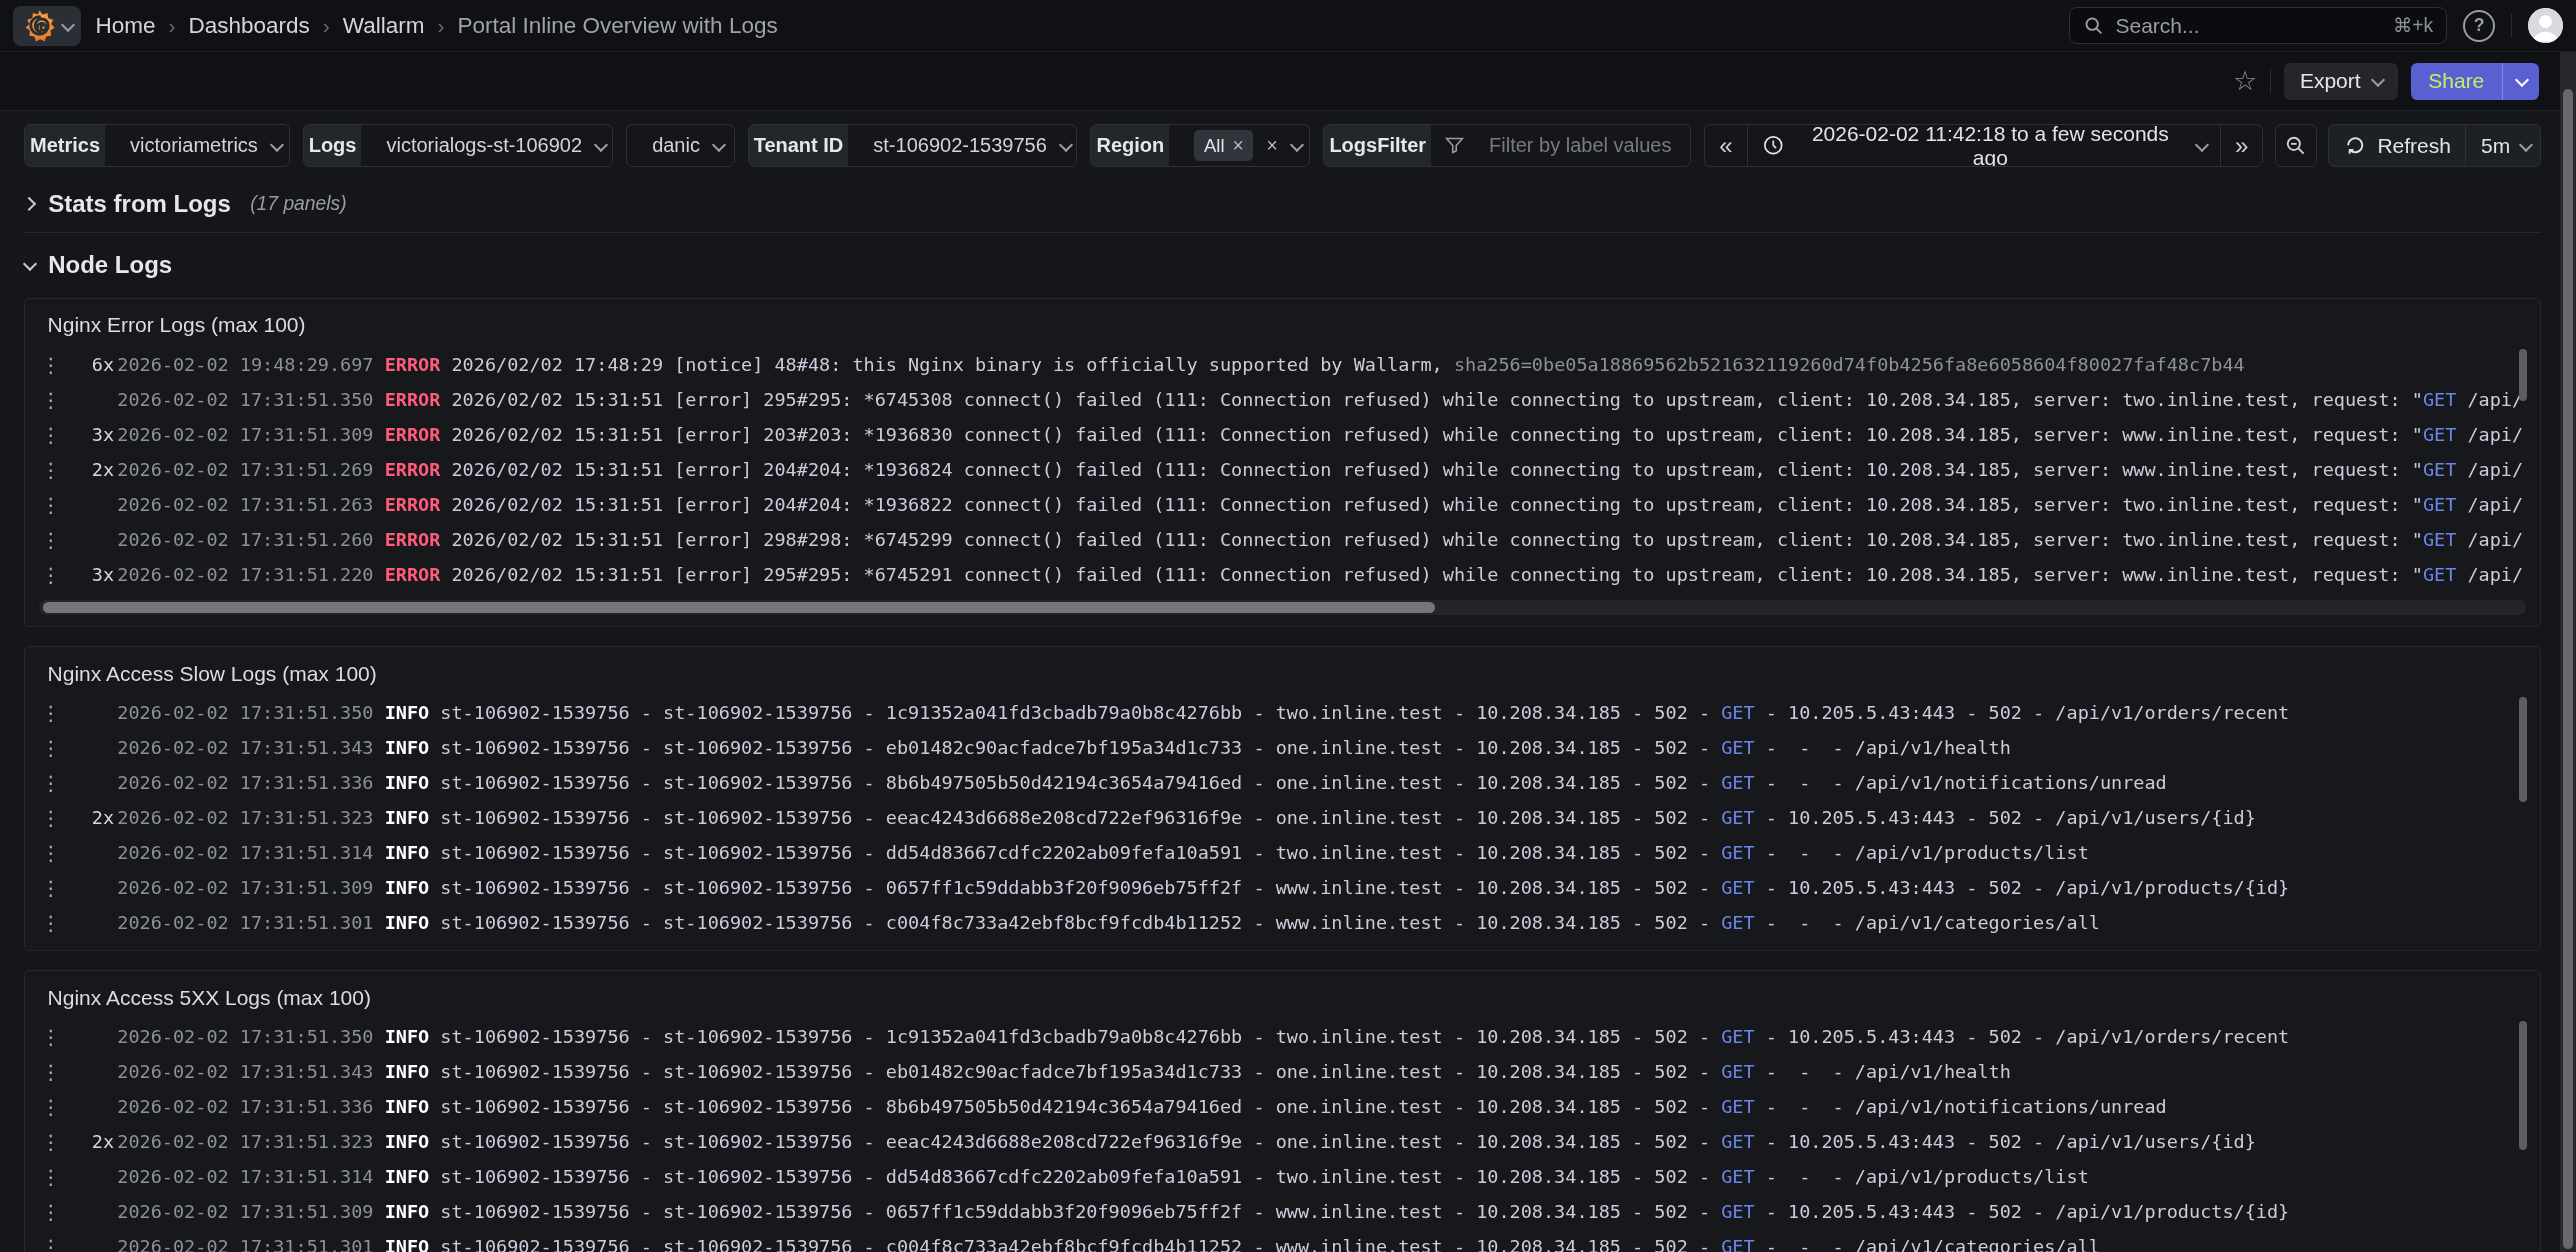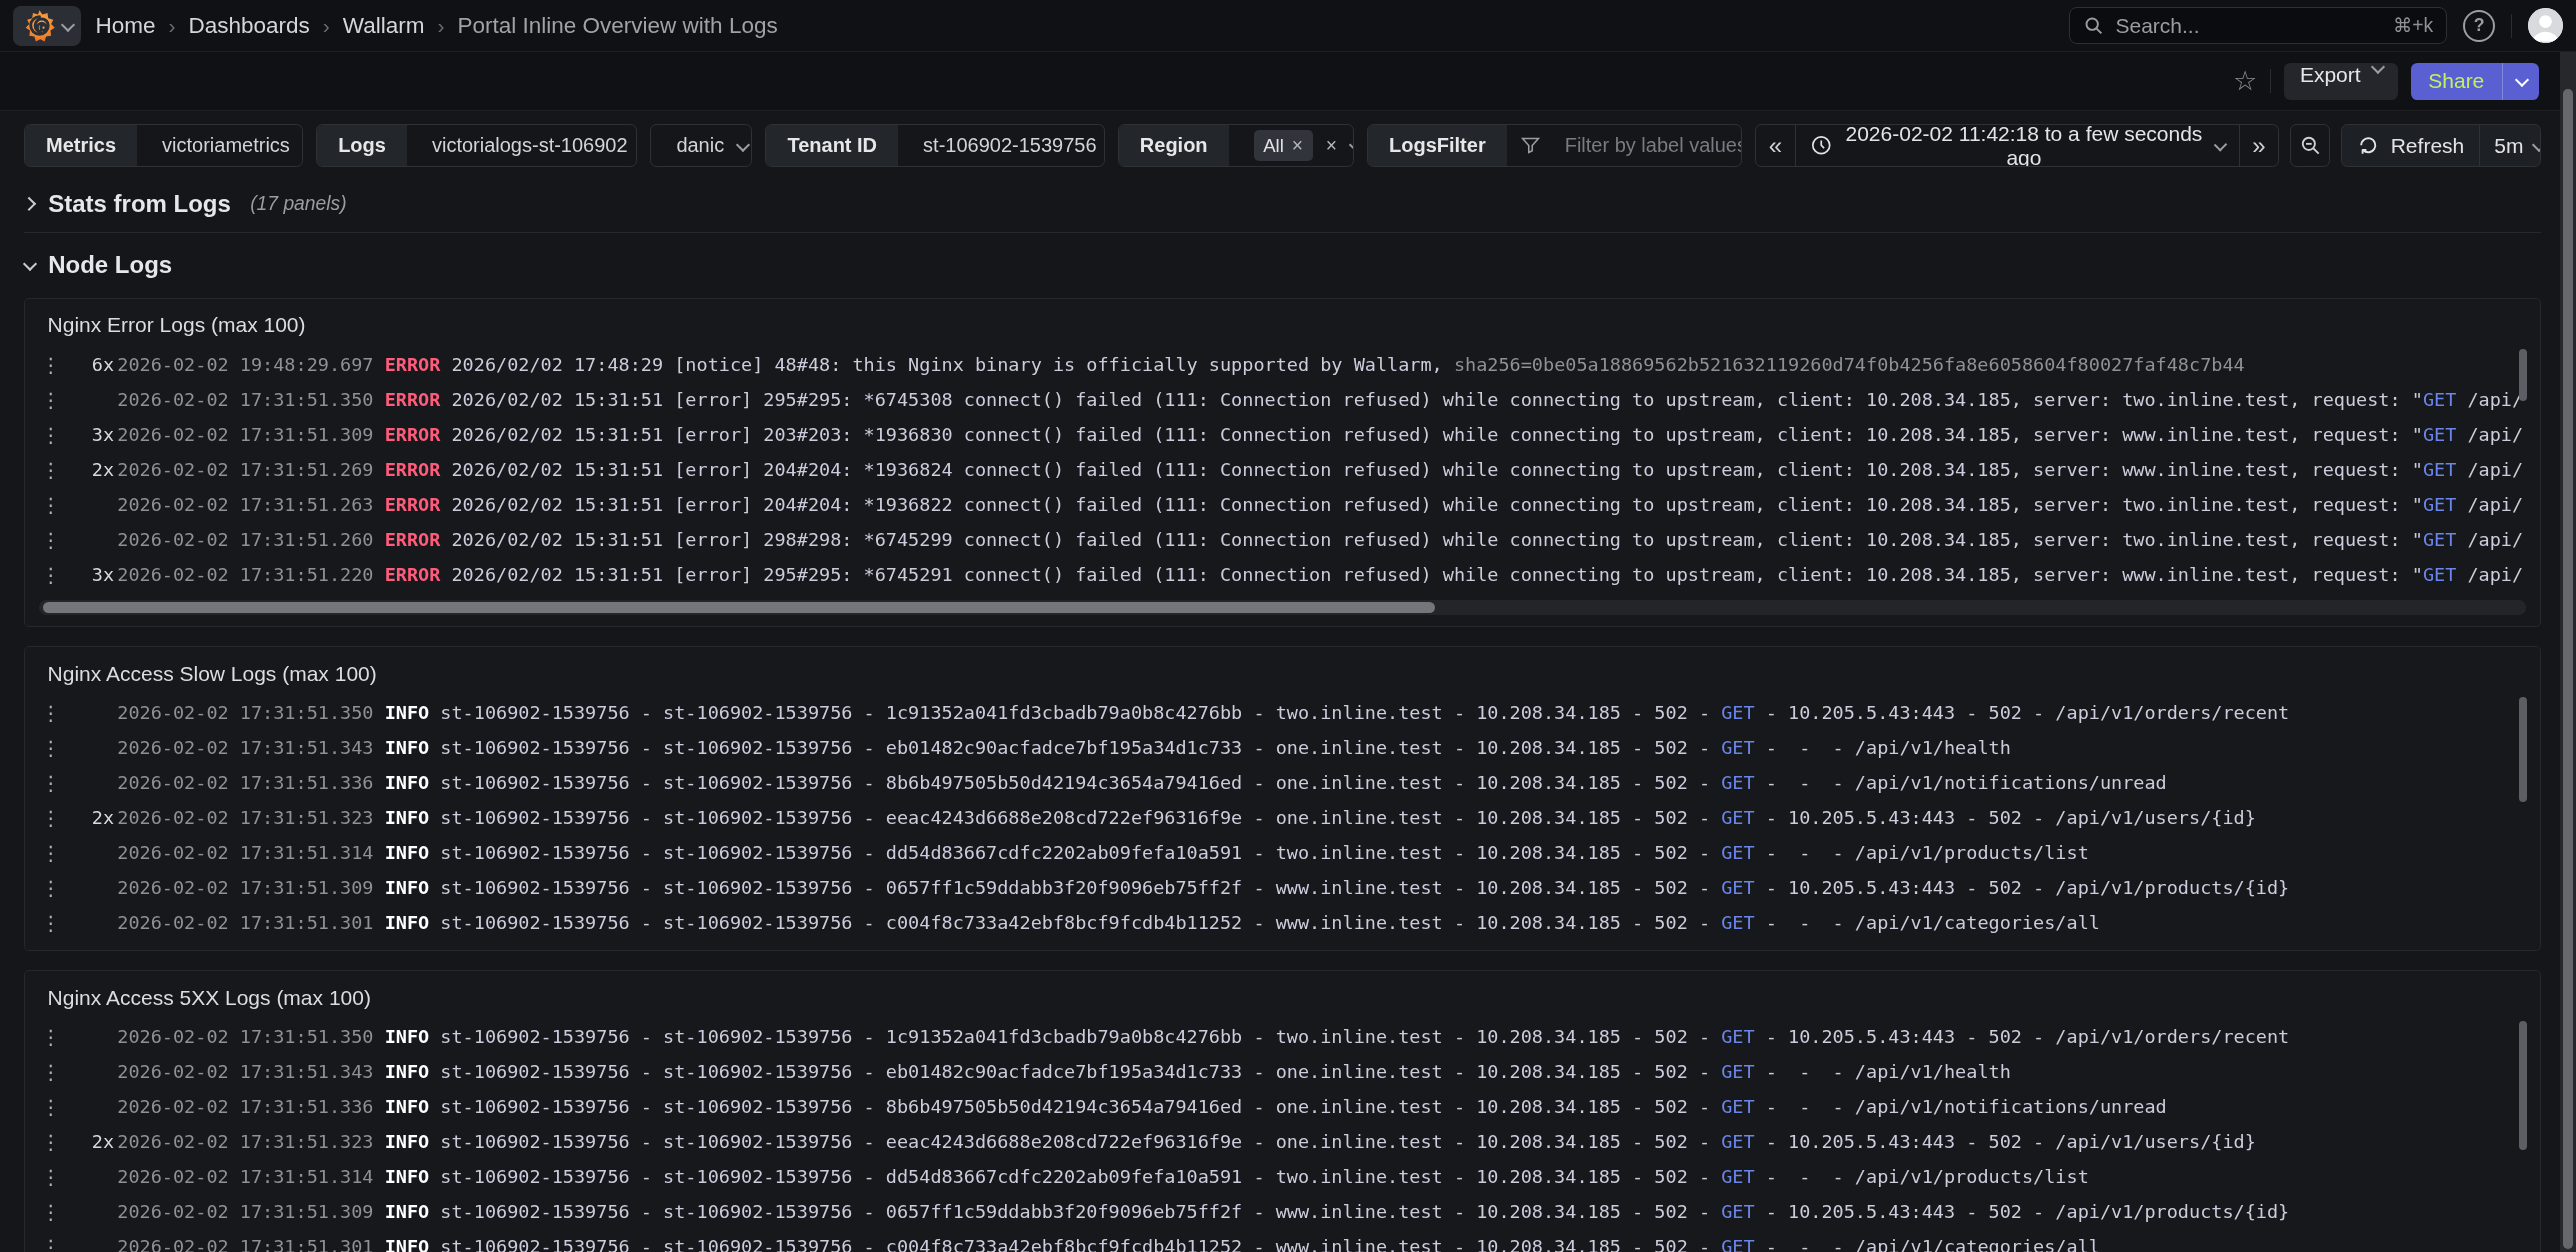--- a/index.html
+++ b/index.html
@@ -36,40 +36,40 @@
   .avatar { width:35px; height:35px; border-radius:50%; background:#e3e4e7; overflow:hidden; cursor:pointer; }
   
   .toolbar {
     height:59px; background:#101115; border-bottom:0.8px solid #1d1f23;
     display:flex; align-items:center; justify-content:flex-end; gap:13px; padding:0 37px 0 24px;
   }
   .star-btn { font-size:27px; color:#8d9095; background:none; border:none; cursor:pointer; line-height:1; }
   .tb-divider { width:0.8px; height:24px; background:#2b2d31; }
   .btn-export {
     height:37px; border-radius:6.4px; background:#24262c; border:none; color:#e6e7e9;
-    font-size:21px; font-weight:500; padding:0 16px; display:flex; align-items:flex-start; gap:11.3px; cursor:pointer;
+    font-size:21px; font-weight:500; padding:0 16px; display:flex; align-items:center; gap:11.3px; cursor:pointer;
     font-family:inherit;
   }
   .btn-share { display:flex; height:37px; border-radius:6.4px; overflow:hidden; cursor:pointer; }
   .btn-share .main {
     background:#5a5fd1; color:#bef264; font-size:21px; font-weight:500; border:none;
     padding:0 17.7px; display:flex; align-items:center; cursor:pointer; font-family:inherit;
   }
   .btn-share .caret {
     background:#5a5fd1; border:none; border-left:0.8px solid rgba(255,255,255,.25); color:#fff;
     width:37px; display:flex; align-items:center; justify-content:center; cursor:pointer;
   }
   
   .content { padding:0 35px 0 24px; }
   .vars-row { display:flex; align-items:center; gap:13px; margin-top:13px; }
   .var-box {
     display:flex; align-items:stretch; height:43px; border:0.8px solid #2f3136; border-radius:6.4px; overflow:hidden;
   }
   .var-label {
-    background:#23262b; display:flex; align-items:center; padding:0 21px;
+    background:#23262b; display:flex; align-items:center; padding:0 5px;
     color:#e6e7e9; font-size:20px; font-weight:600; white-space:nowrap;
   }
   .var-value {
     display:flex; align-items:center; gap:13px; padding:0 13px; color:#d2d4d7; font-size:20px;
     cursor:pointer; white-space:nowrap;margin-left:12px;
   }
   .chip {
     background:#31343b; border-radius:4.8px; padding:4.8px 9.7px; display:flex; align-items:center; gap:8px;
     font-size:18.5px; color:#e2e3e5;
   }

